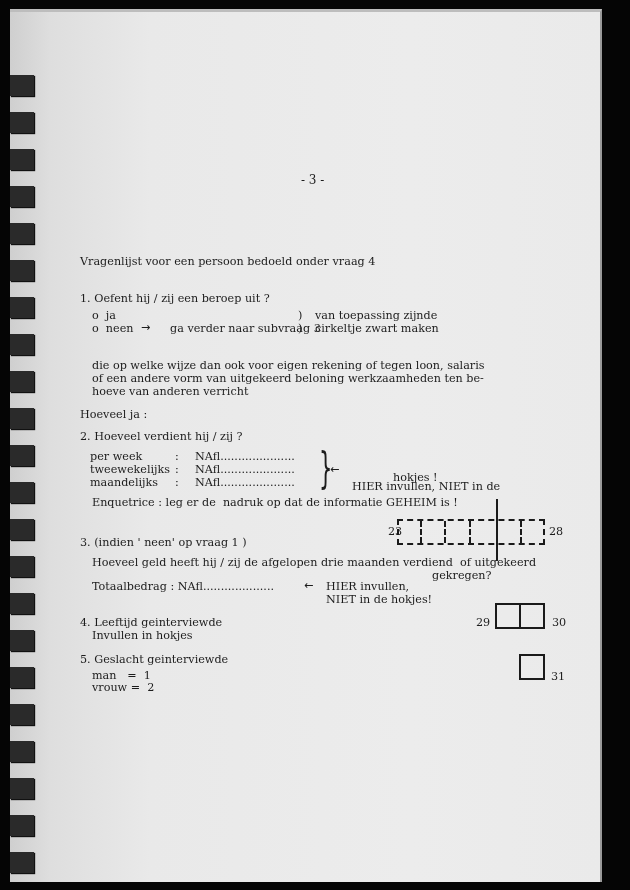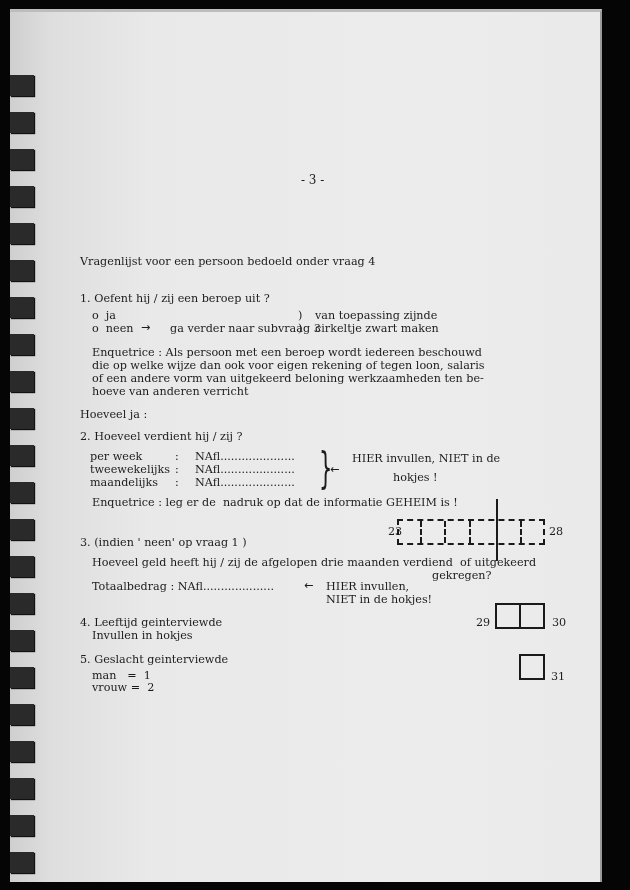--- a/index.html
+++ b/index.html
@@ -56,40 +56,39 @@
   <div class="t b" style="left:70px;top:280px">1. Oefent hij / zij een beroep uit ?</div>
   <div class="t" style="left:82px;top:297px">o  ja</div>
   <div class="t" style="left:288px;top:297px">)</div>
   <div class="t" style="left:305px;top:297px">van toepassing zijnde</div>
   <div class="t" style="left:82px;top:310px">o  neen</div>
   <div class="t b" style="left:131px;top:309px;font-family:'DejaVu Sans',sans-serif">→</div>
   <div class="t" style="left:160px;top:310px">ga verder naar subvraag 3</div>
   <div class="t" style="left:288px;top:310px">)</div>
   <div class="t" style="left:305px;top:310px">cirkeltje zwart maken</div>
 
-  <div class="t" style="left:82px;top:334px">Enquetrice : Als persoon met een beroep wordt iedereen beschouwd</div>
   <div class="t" style="left:82px;top:347px">die op welke wijze dan ook voor eigen rekening of tegen loon, salaris</div>
   <div class="t" style="left:82px;top:360px">of een andere vorm van uitgekeerd beloning werkzaamheden ten be-</div>
   <div class="t" style="left:82px;top:373px">hoeve van anderen verricht</div>
 
   <div class="t b" style="left:70px;top:396px">Hoeveel ja :</div>
 
   <div class="t b" style="left:70px;top:418px">2. Hoeveel verdient hij / zij ?</div>
   <div class="t" style="left:80px;top:438px">per week</div>
   <div class="t" style="left:165px;top:438px">:</div>
   <div class="t" style="left:185px;top:438px">NAfl.....................</div>
   <div class="t" style="left:80px;top:451px">tweewekelijks</div>
   <div class="t" style="left:165px;top:451px">:</div>
   <div class="t" style="left:185px;top:451px">NAfl.....................</div>
   <div class="t" style="left:80px;top:464px">maandelijks</div>
   <div class="t" style="left:165px;top:464px">:</div>
   <div class="t" style="left:185px;top:464px">NAfl.....................</div>
   <div class="brace" style="left:309px;top:436px">}</div>
   <div class="t b" style="left:320px;top:451px;font-family:'DejaVu Sans',sans-serif">←</div>
-  <div class="t" style="left:342px;top:440px">HIER invullen, NIET in de</div>
+  <div class="t" style="left:342px;top:468px">HIER invullen, NIET in de</div>
   <div class="t" style="left:383px;top:459px">hokjes !</div>
 
   <div class="t" style="left:82px;top:484px">Enquetrice : leg er de  nadruk op dat de informatie GEHEIM is !</div>
 
   <div class="t" style="left:378px;top:513px">23</div>
   <div class="dash" style="left:387px;top:507px;width:148px;height:26px"></div>
   <div class="vdash" style="left:410px;top:509px;height:22px"></div>
   <div class="vdash" style="left:434px;top:509px;height:22px"></div>
   <div class="vdash" style="left:459px;top:509px;height:22px"></div>
   <div class="vdash" style="left:510px;top:509px;height:22px"></div>

